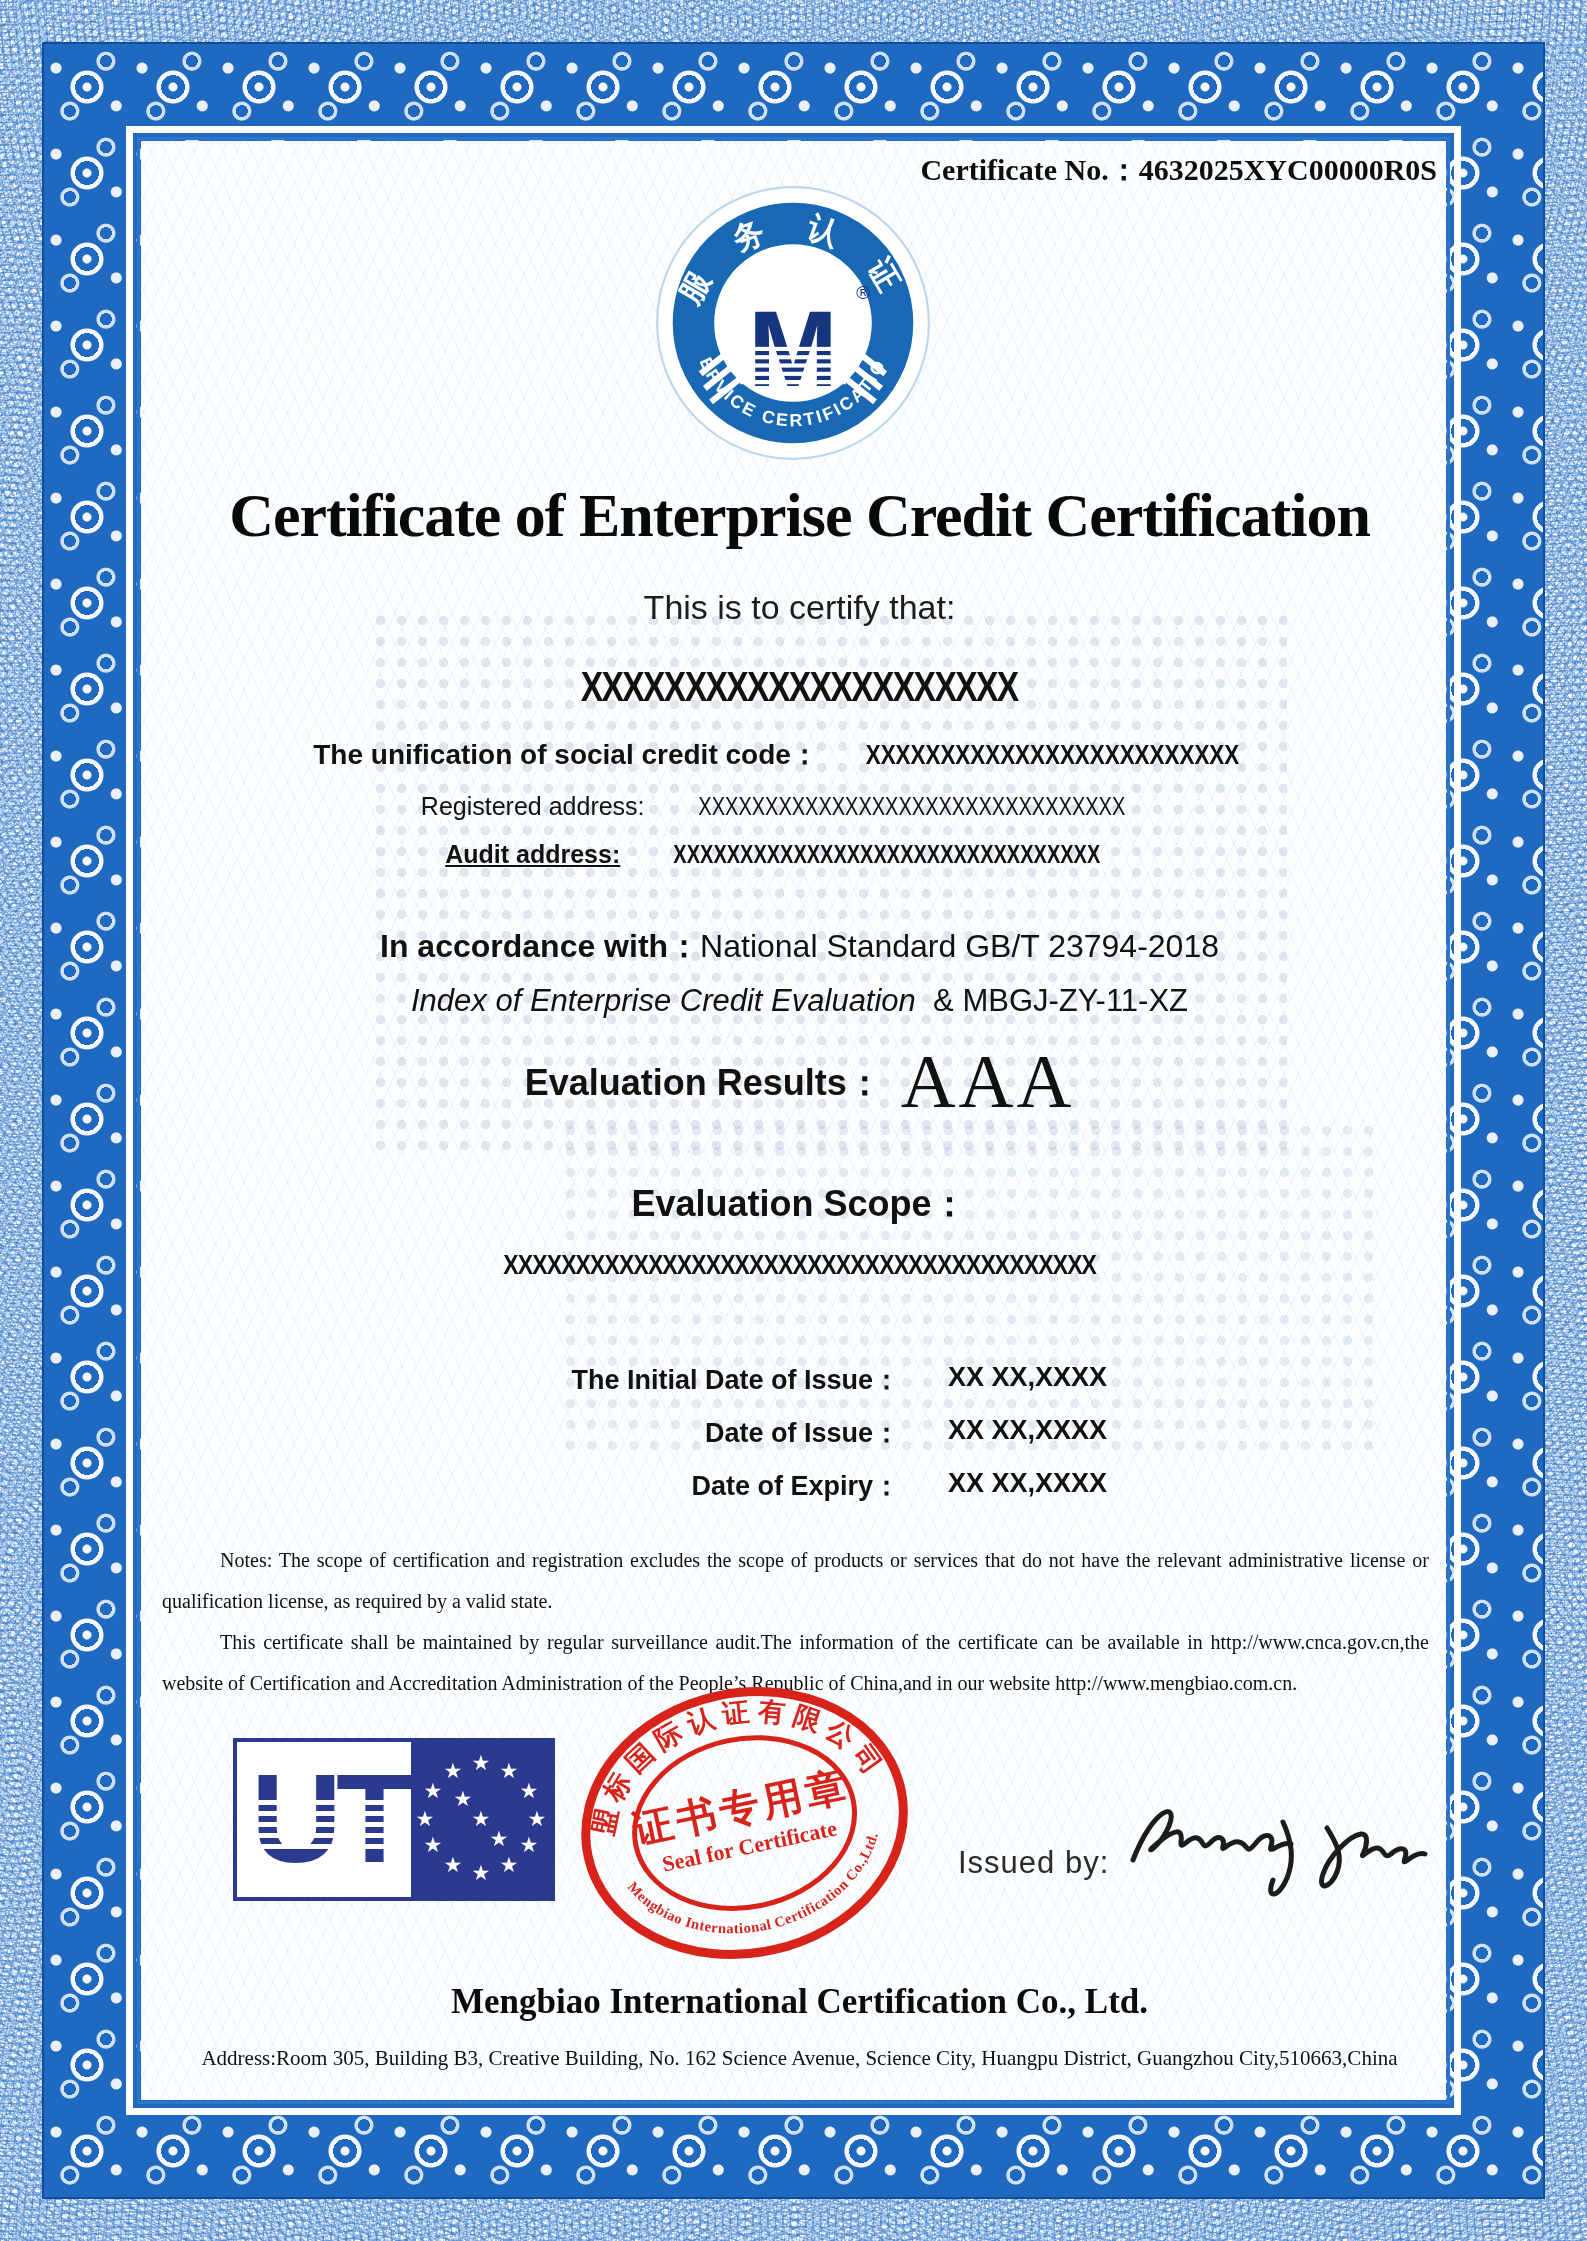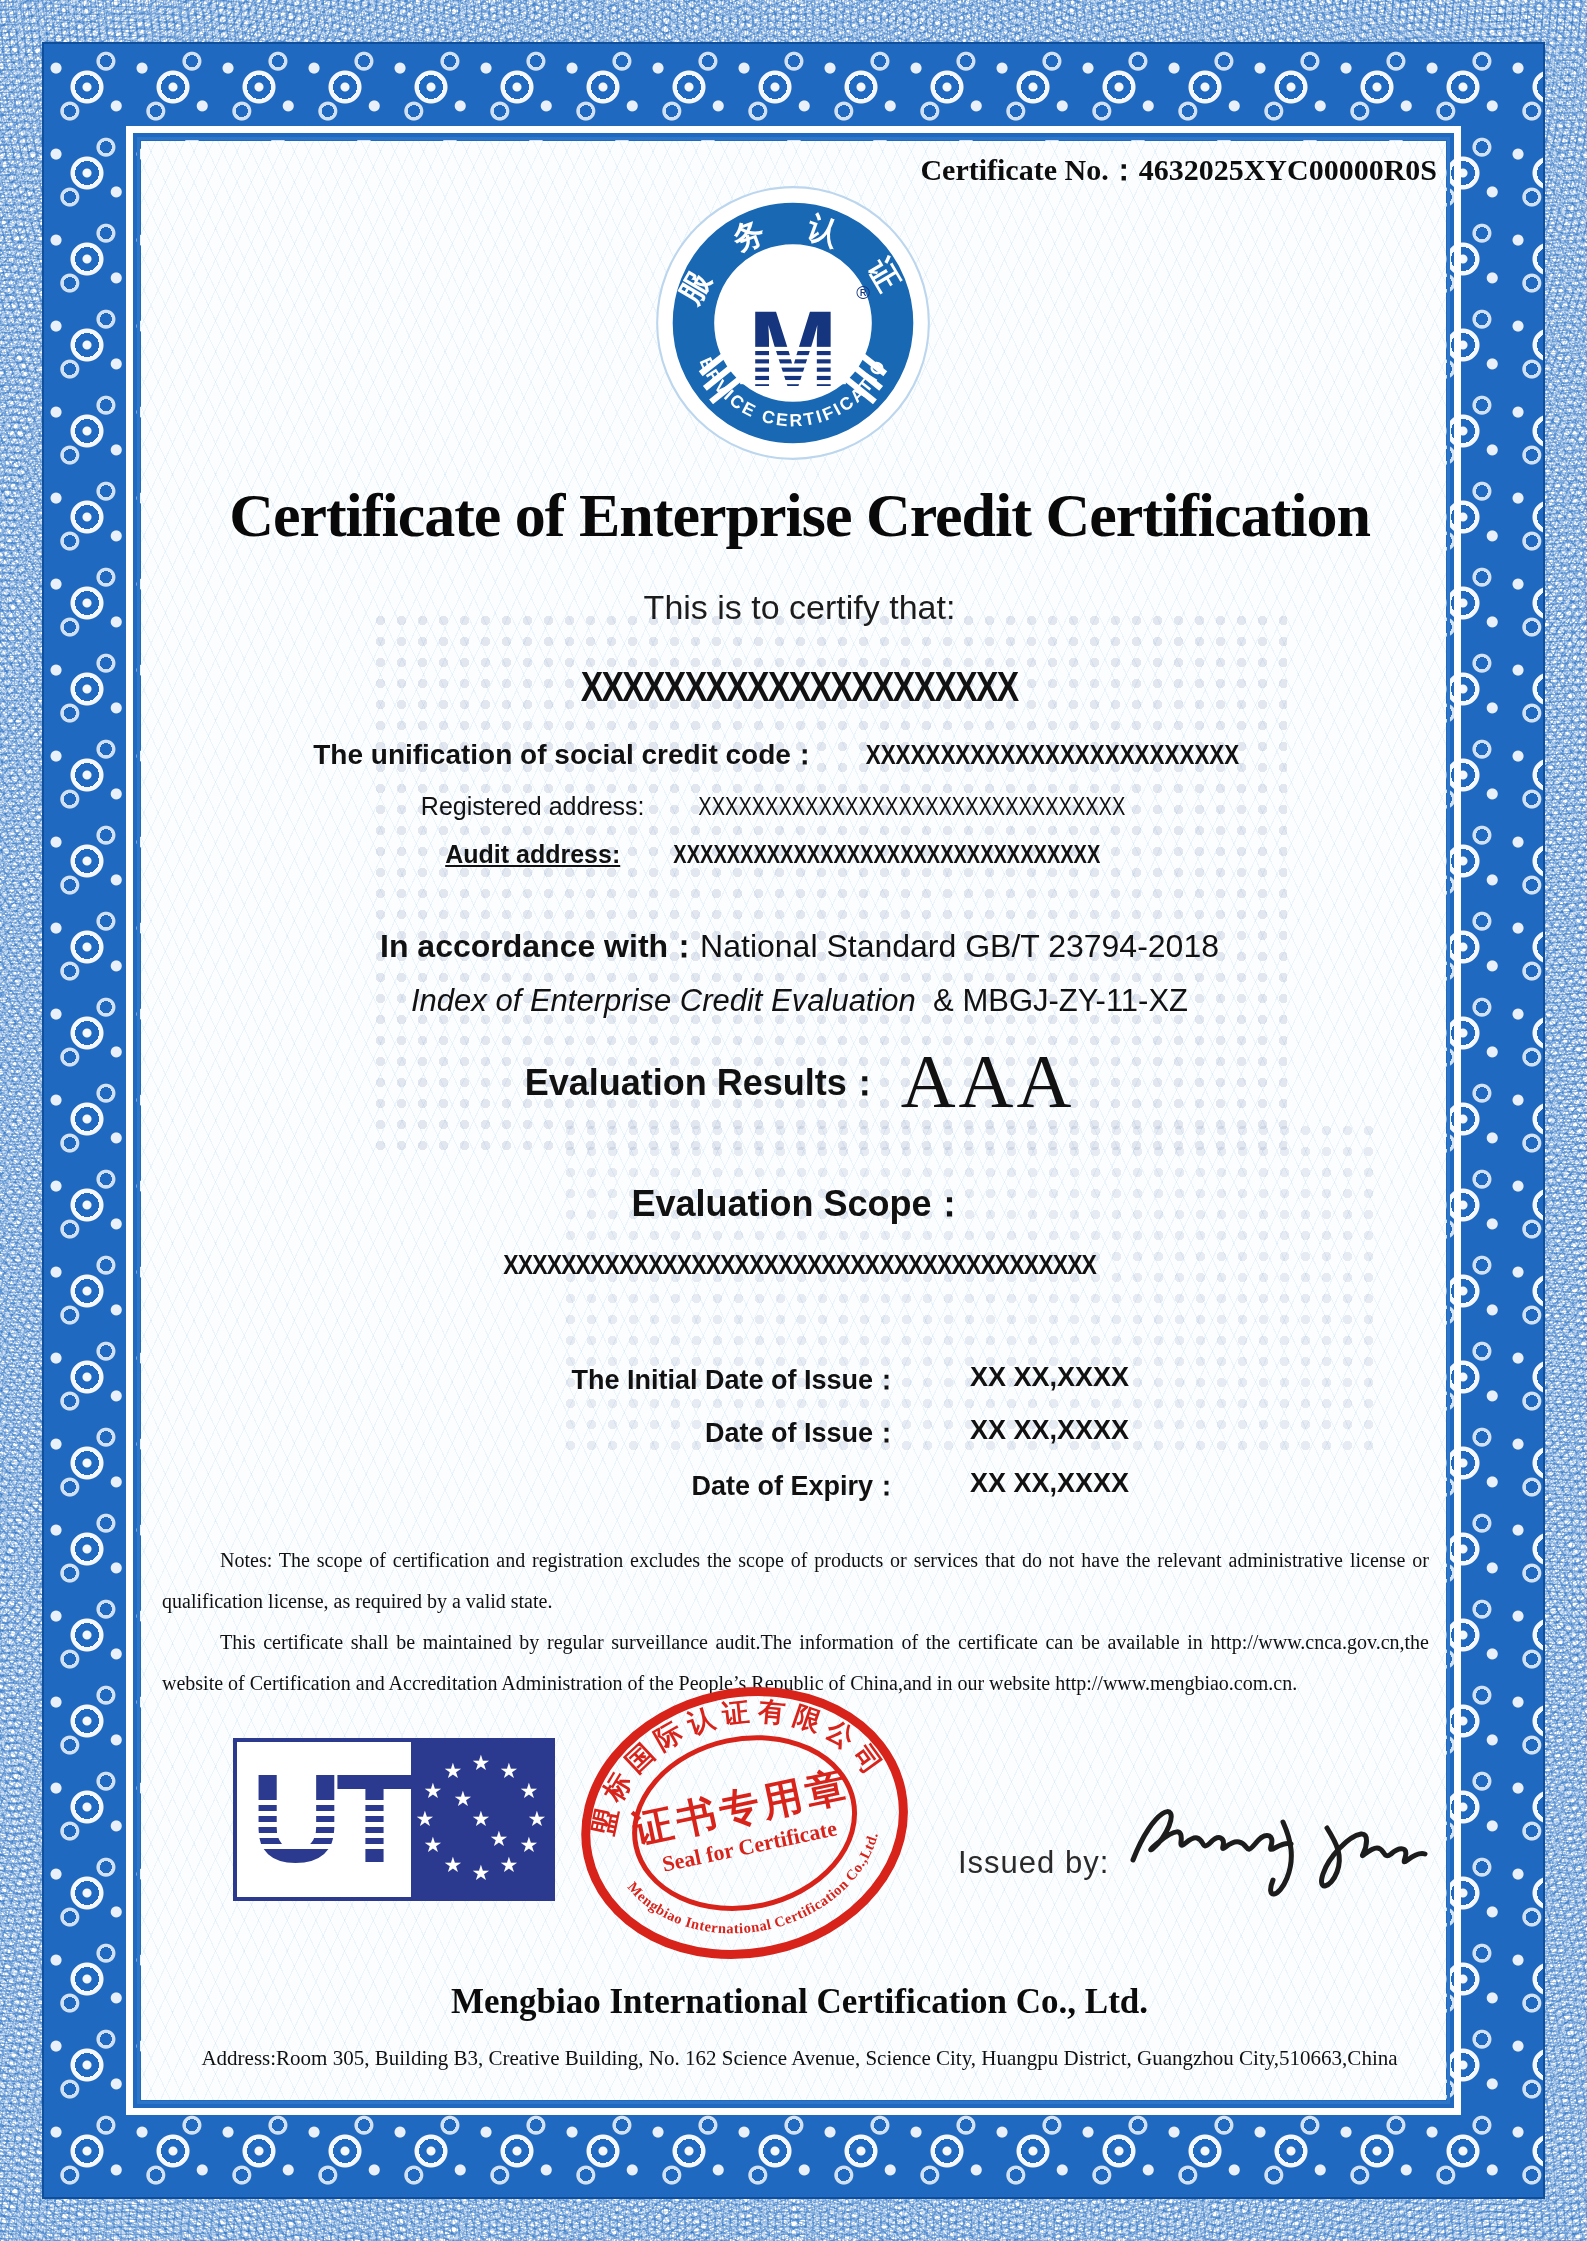--- a/index.html
+++ b/index.html
@@ -73,21 +73,21 @@
   .index-line .it{font-style:italic;}
   .results{top:1038px;font-size:36px;font-weight:bold;}
   .results .aaa{font-family:"Liberation Serif",serif;font-size:76px;font-weight:normal;
     letter-spacing:3px;vertical-align:-12px;margin-left:18px;}
   .scope-label{top:1180px;font-size:36px;font-weight:bold;}
   .scope-x{top:1250px;font-size:27px;font-weight:bold;letter-spacing:-1px;}
 
   .dates{position:absolute;top:1362px;left:340px;width:900px;font-size:27px;font-weight:bold;}
   .dates .row{display:flex;margin-bottom:17px;gap:40px;}
   .dates .lbl{width:560px;text-align:right;}
-  .dates .val{margin-left:30px;text-align:right;}
+  .dates .val{margin-left:8px;text-align:right;}
 
   .notes{position:absolute;top:1540px;left:162px;right:158px;
     font-family:"Liberation Serif",serif;font-size:20px;line-height:2.05;
     text-align:justify;color:#101010;}
   .notes p{margin:0;text-indent:58px;}
 
   .ut-logo{position:absolute;left:233px;top:1738px;}
   .seal{position:absolute;left:575px;top:1678px;transform:rotate(-12deg);}
   .issued{position:absolute;left:958px;top:1845px;font-size:31px;color:#2a2a2a;letter-spacing:1px;}
   .signature{position:absolute;left:1115px;top:1782px;}

